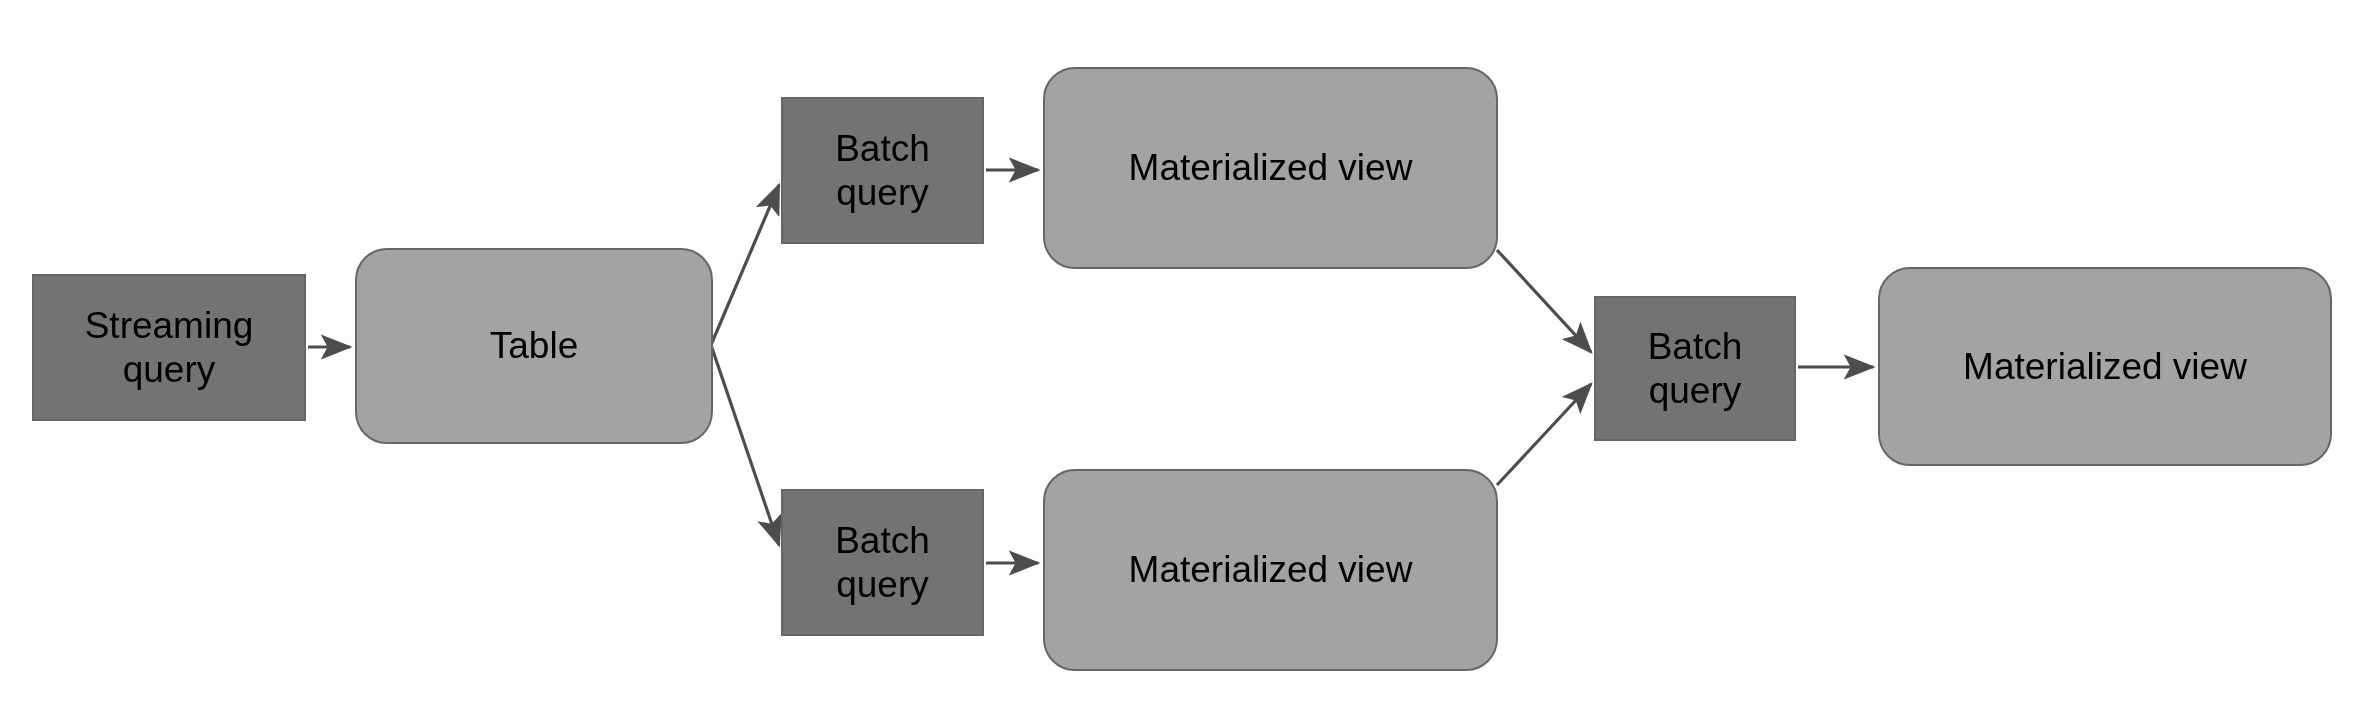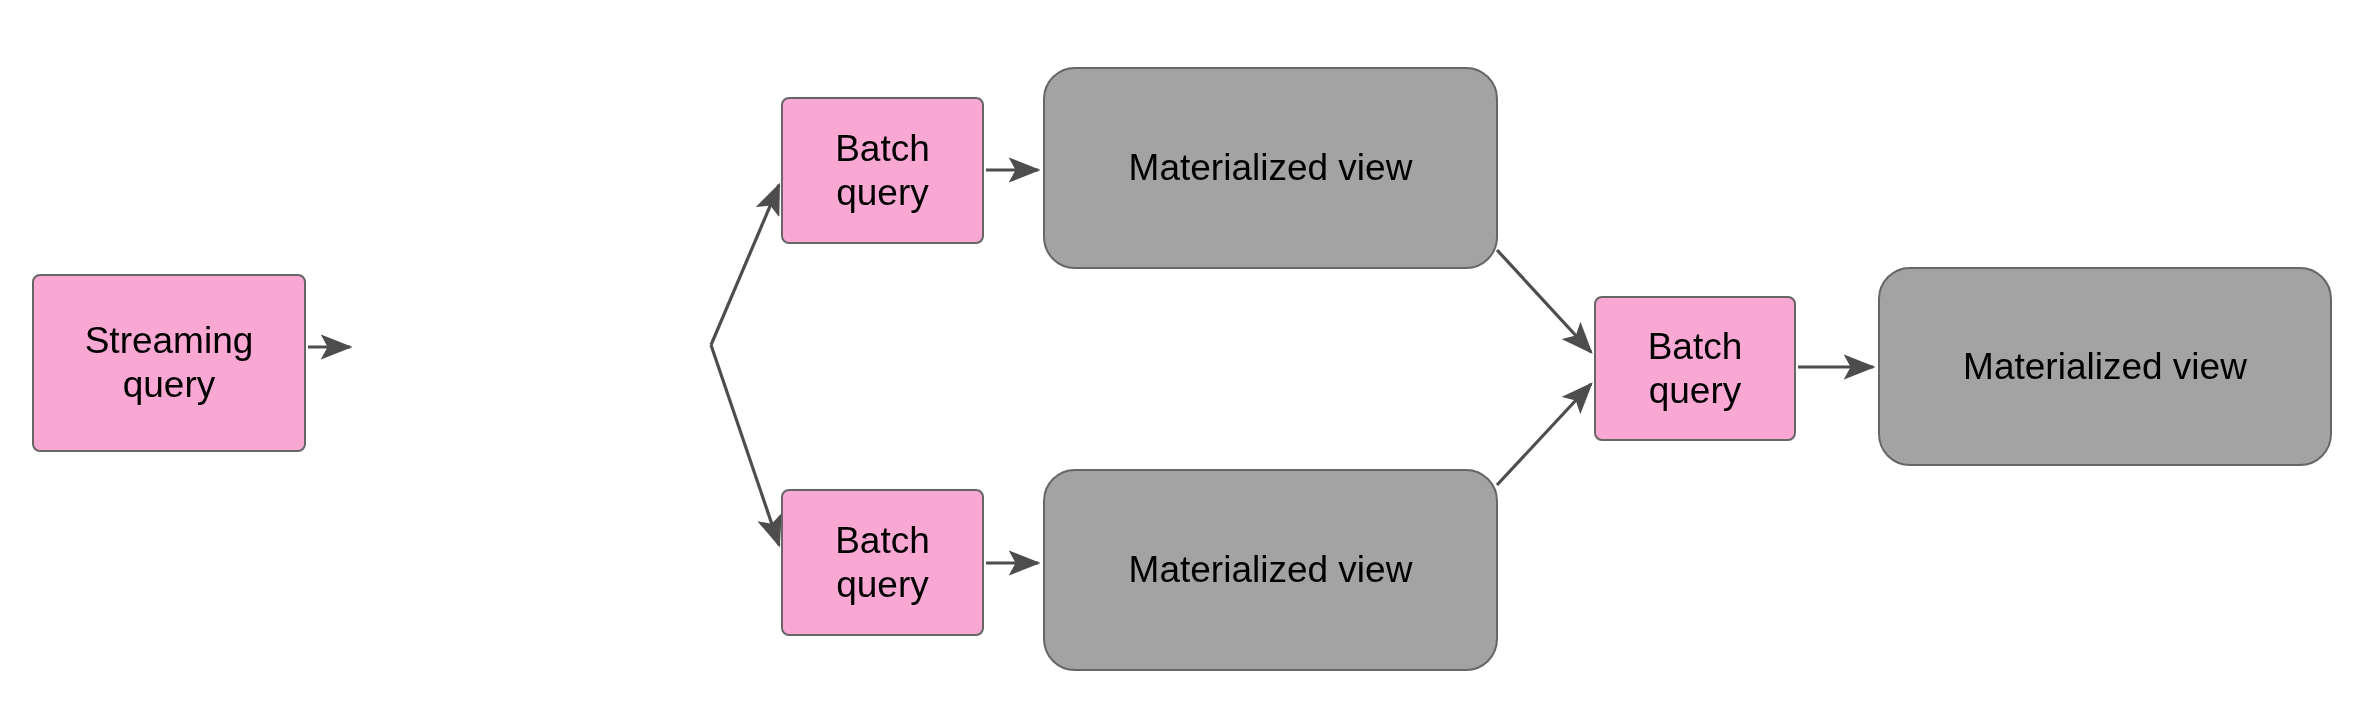--- a/index.html
+++ b/index.html
@@ -32,22 +32,22 @@
     display: flex;
     align-items: center;
     justify-content: center;
     text-align: center;
     color: #000000;
     line-height: 1.18;
     white-space: pre-line;
     border: 2px solid #666666;
   }
   .node.process {
-    background: #f9a8d4;
-    border-radius: 8px;
+    background: #737373;
+    border-radius: 0;
     font-size: 37px;
   }
   .node.store {
     background: #a3a3a3;
     border-radius: 32px;
     font-size: 37px;
   }
   .node-label {
     display: block;
     width: 100%;
@@ -72,25 +72,28 @@
       <line x1="711" y1="345" x2="779" y2="185"></line>
       <line x1="711" y1="345" x2="779" y2="545"></line>
       <line x1="986" y1="170" x2="1038" y2="170"></line>
       <line x1="986" y1="563" x2="1038" y2="563"></line>
       <line x1="1497" y1="250" x2="1591" y2="352"></line>
       <line x1="1497" y1="485" x2="1591" y2="384"></line>
       <line x1="1798" y1="367" x2="1873" y2="367"></line>
     </g>
   </svg>
 
-  <div class="node process" style="left:32px; top:274px; width:274px; height:178px;">
+  <div class="node process" style="left:32px; top:274px; width:274px; height:147px;">
     <span class="node-label">Streaming
 query</span>
   </div>
 
+  <div class="node store" style="left:355px; top:248px; width:358px; height:196px;">
+    <span class="node-label">Table</span>
+  </div>
 
   <div class="node process" style="left:781px; top:97px; width:203px; height:147px;">
     <span class="node-label">Batch
 query</span>
   </div>
 
   <div class="node store" style="left:1043px; top:67px; width:455px; height:202px;">
     <span class="node-label">Materialized view</span>
   </div>
 

